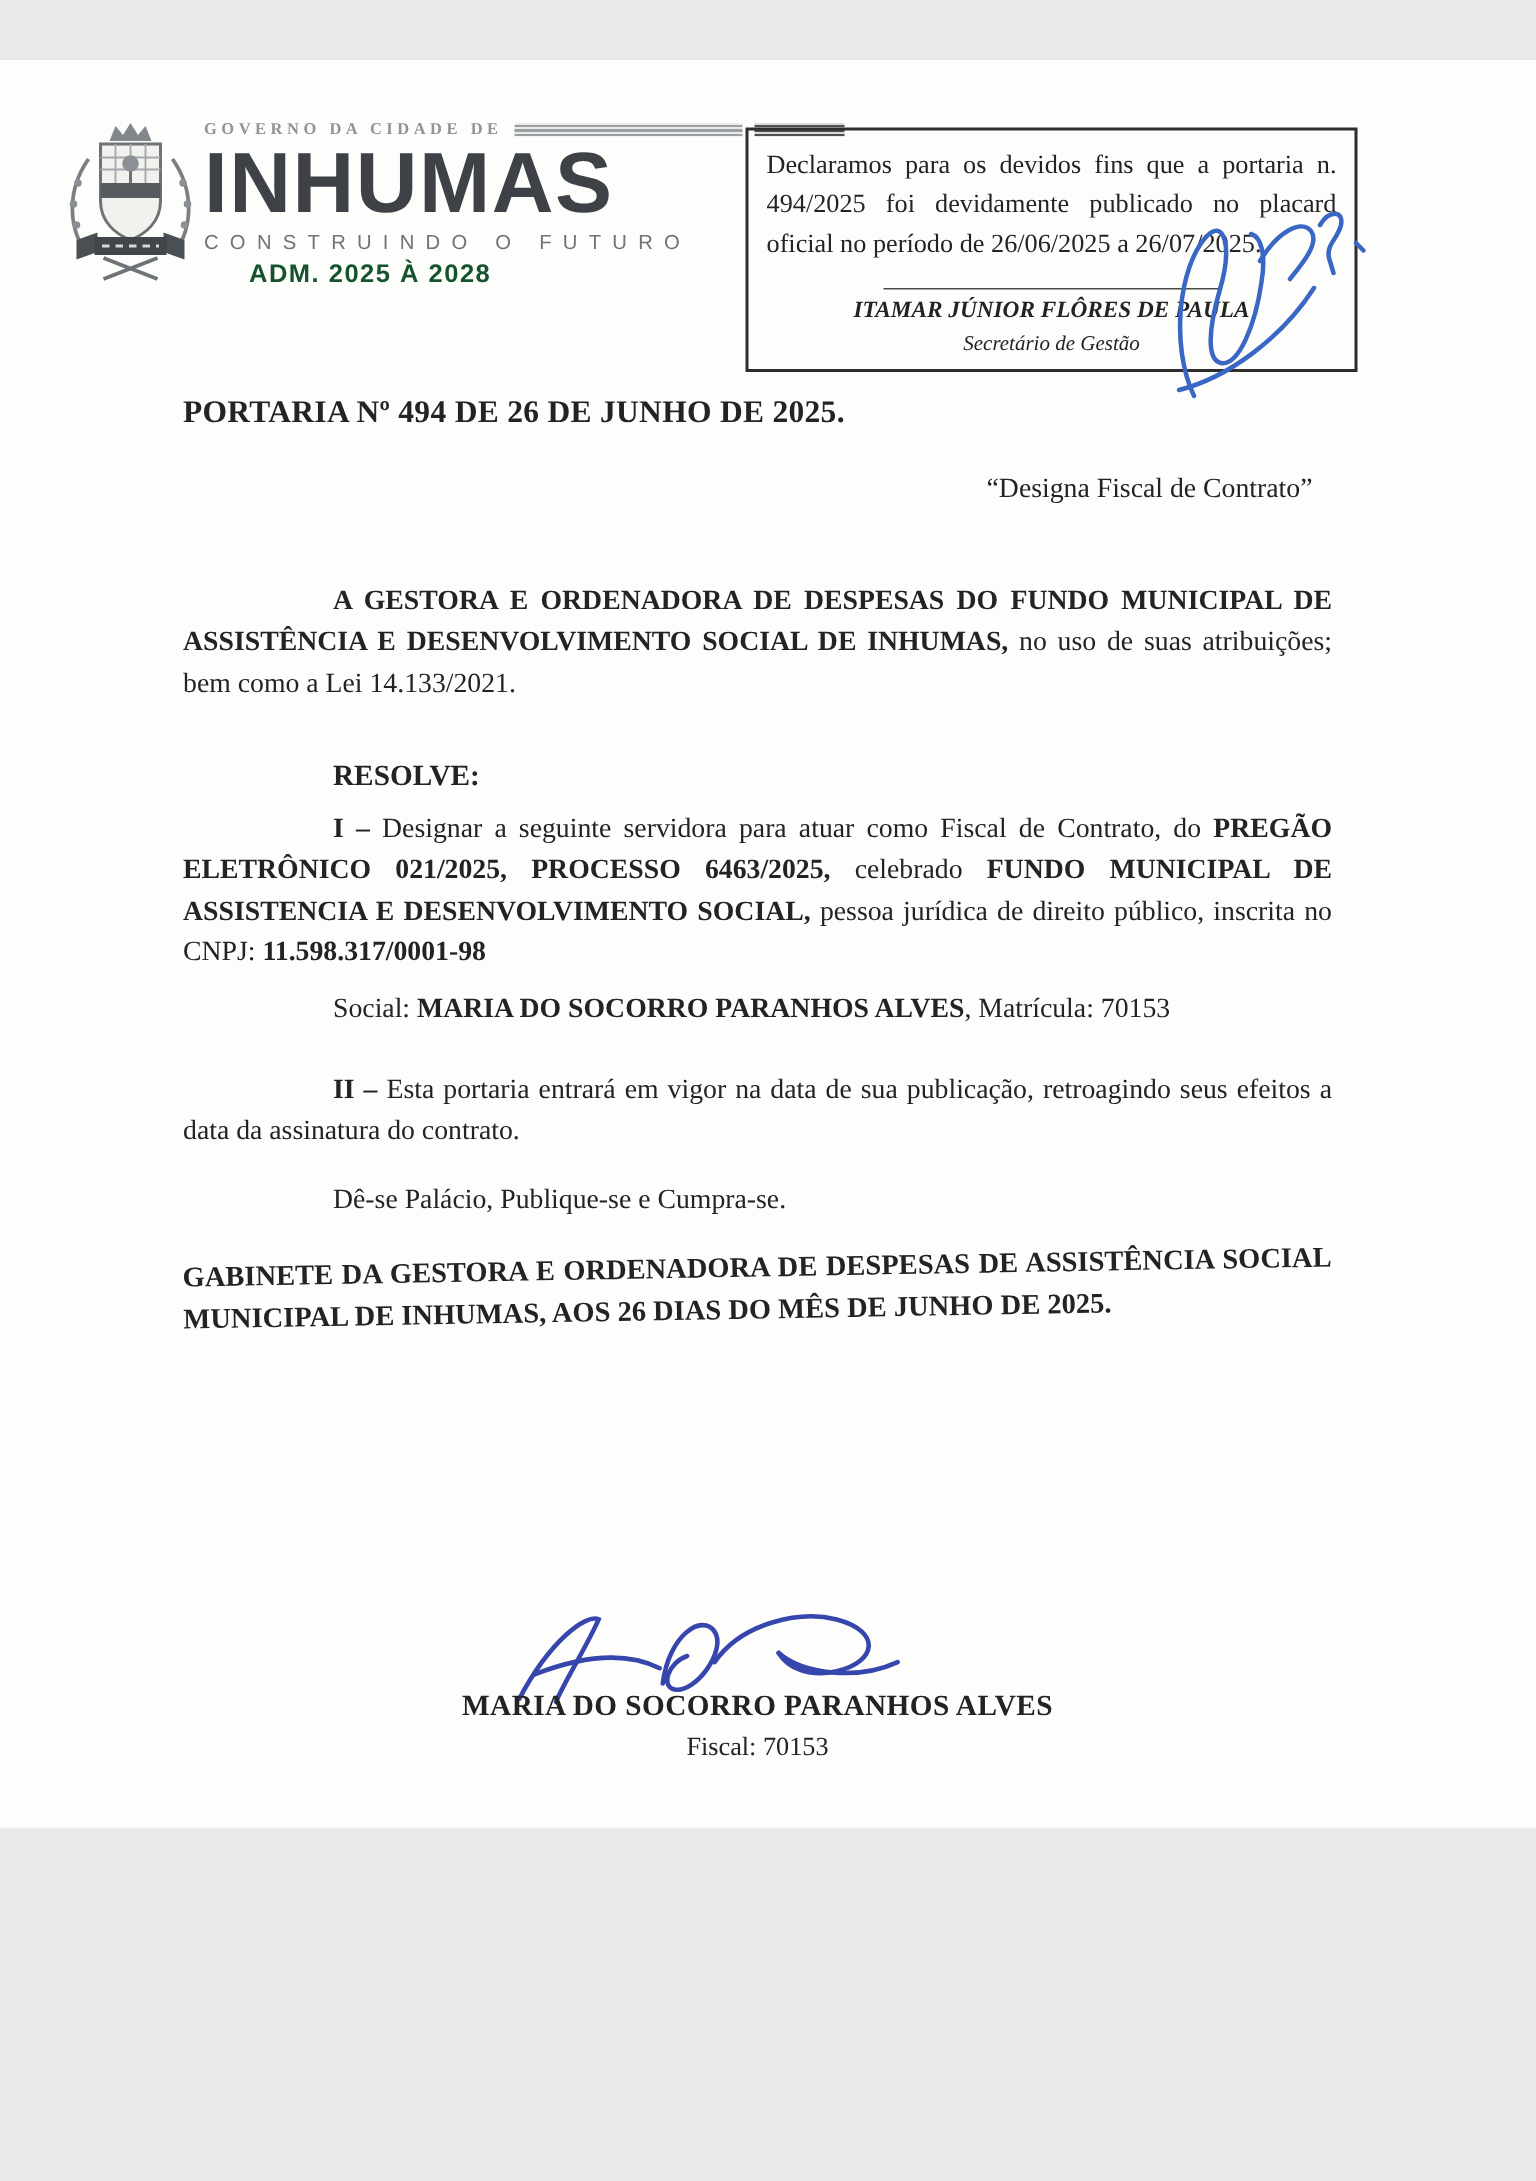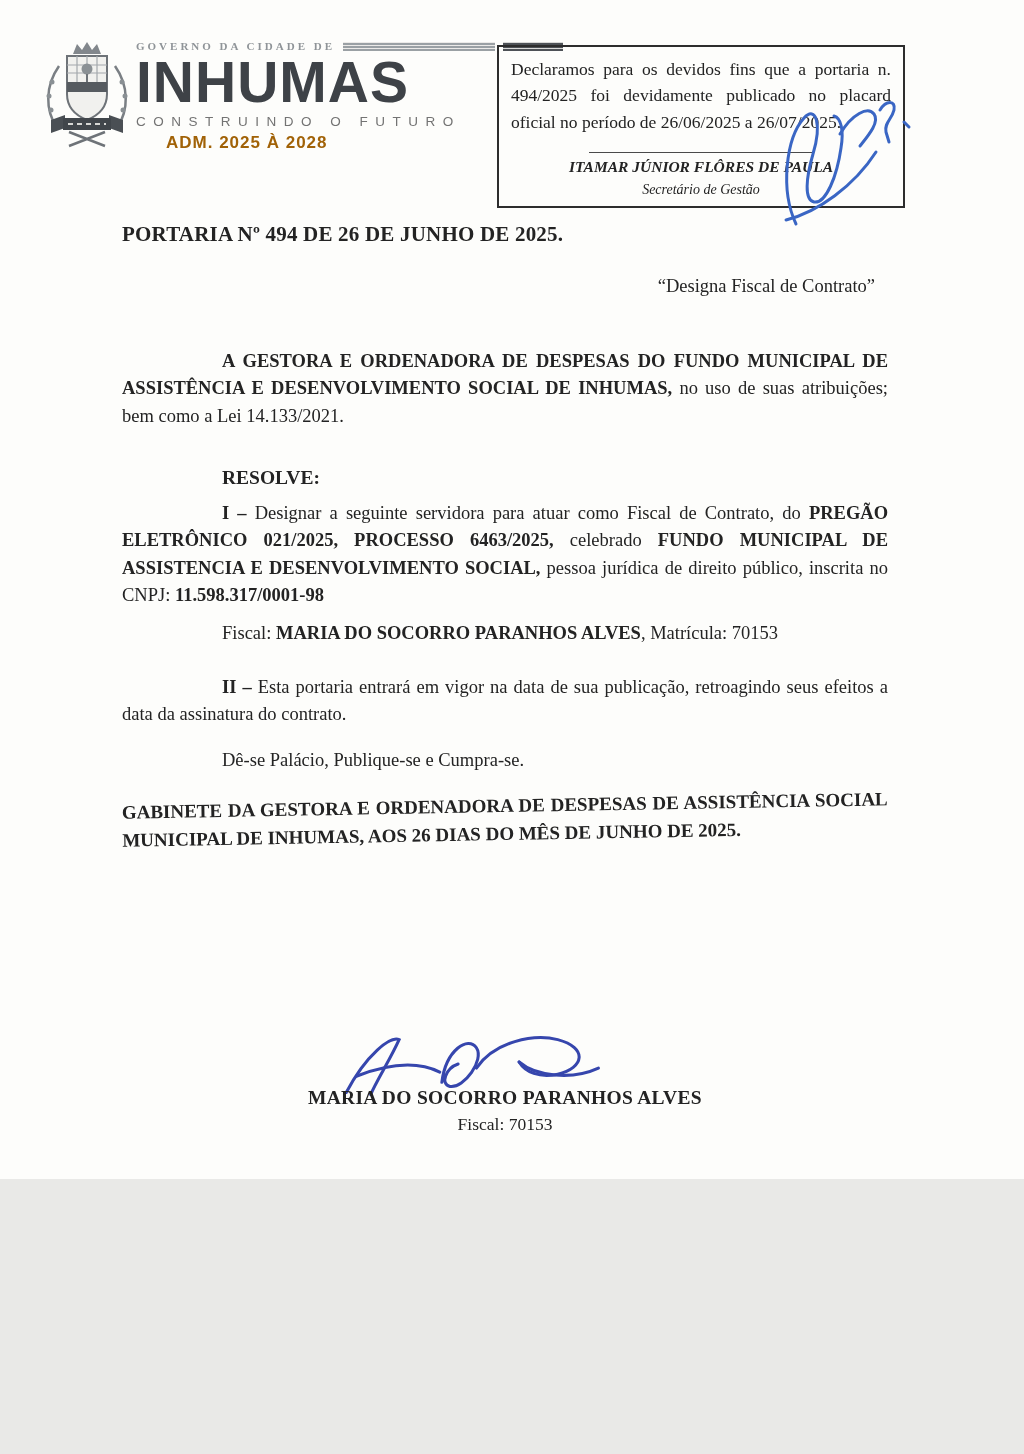--- a/index.html
+++ b/index.html
@@ -1,37 +1,37 @@
 <!DOCTYPE html>
 <html><head>
 <meta charset="utf-8">
 <style>
   html,body{margin:0;padding:0;background:#e9e9e7;}
   .page{position:relative;width:1024px;height:1179px;background:#fdfdfb;overflow:hidden;
-        font-family:"Liberation Serif", serif;color:#232323;}
+        font-family:"Liberation Serif", serif;color:#232323;margin-top:40px;}
   .abs{position:absolute;}
   .b{font-weight:bold;}
   .i{font-style:italic;}
   .just{text-align:justify;}
   .col{left:122px;width:766px;}
   p.doc{margin:0;font-size:18.5px;line-height:1.48;}
   .indent{text-indent:100px;}
 
   
   .hdr-eyebrow{font-size:11px;letter-spacing:3px;color:#8f9498;font-weight:bold;display:flex;align-items:center;gap:8px;}
   .hdr-stripes{display:inline-block;width:152px;height:9px;
      background:repeating-linear-gradient(0deg,#9aa0a4 0 1.5px,#eceae8 1.5px 3.2px);}
   .hdr-stripes2{display:inline-block;width:60px;height:9px;
      background:repeating-linear-gradient(0deg,#4d5156 0 1.5px,#d9d9d7 1.5px 3.2px);}
   .hdr-name{font-family:"Liberation Sans",sans-serif;font-weight:bold;font-size:57px;
      color:#3e4247;letter-spacing:1px;line-height:1.02;margin-top:1px;}
   .hdr-tagline{font-family:"Liberation Sans",sans-serif;font-size:13.5px;letter-spacing:7.5px;
      color:#737373;margin-top:3px;}
   .hdr-adm{font-family:"Liberation Sans",sans-serif;font-size:17px;font-weight:bold;
-     color:#a16207;letter-spacing:1px;margin-top:4px;margin-left:30px;}
+     color:#14532d;letter-spacing:1px;margin-top:4px;margin-left:30px;}
 
   
   .decl-box{left:497px;top:45px;width:408px;height:163px;border:2px solid #2d2d2d;
      padding:9px 12px 6px 12px;box-sizing:border-box;font-size:17.5px;line-height:1.5;}
   .decl-line{width:225px;border-top:1.6px solid #4a4a4a;margin:17px auto 2px auto;}
   .decl-name{font-size:15.5px;text-align:center;}
   .decl-role{font-size:14px;text-align:center;margin-top:1px;}
 
   .title{top:222px;text-align:left;font-size:21px;font-weight:bold;letter-spacing:.2px;}
   .subtitle{top:276px;width:753px;text-align:right;font-size:18.5px;}
@@ -131,21 +131,21 @@
     <span class="b">A GESTORA E ORDENADORA DE DESPESAS DO FUNDO MUNICIPAL DE ASSISTÊNCIA E DESENVOLVIMENTO SOCIAL DE INHUMAS,</span><span> no uso de suas atribuições; bem como a Lei 14.133/2021.</span>
   </p>
 
   <p class="doc abs b" style="left:222px;top:464px;font-size:19.5px;">RESOLVE:</p>
 
   <p class="doc abs col just indent" style="top:500px;">
     <span class="b">I – </span><span>Designar a seguinte servidora para atuar como Fiscal de Contrato, do </span><span class="b">PREGÃO ELETRÔNICO 021/2025, PROCESSO 6463/2025,</span><span> celebrado </span><span class="b">FUNDO MUNICIPAL DE ASSISTENCIA E DESENVOLVIMENTO SOCIAL,</span><span> pessoa jurídica de direito público, inscrita no CNPJ: </span><span class="b">11.598.317/0001-98</span>
   </p>
 
   <p class="doc abs col indent" style="top:620px;">
-    <span>Fiscal: </span><span class="b">MARIA DO SOCORRO PARANHOS ALVES</span><span>, Matrícula: 70153</span>
+    <span>Social: </span><span class="b">MARIA DO SOCORRO PARANHOS ALVES</span><span>, Matrícula: 70153</span>
   </p>
 
   <p class="doc abs col just indent" style="top:674px;">
     <span class="b">II – </span><span>Esta portaria entrará em vigor na data de sua publicação, retroagindo seus efeitos a data da assinatura do contrato.</span>
   </p>
 
   <p class="doc abs" style="left:222px;top:747px;">Dê-se Palácio, Publique-se e Cumpra-se.</p>
 
   <p class="doc abs col just b" style="top:792px;font-size:19px;transform:rotate(-1deg);">GABINETE DA GESTORA E ORDENADORA DE DESPESAS DE ASSISTÊNCIA SOCIAL MUNICIPAL DE INHUMAS, AOS 26 DIAS DO MÊS DE JUNHO DE 2025.</p>
 

